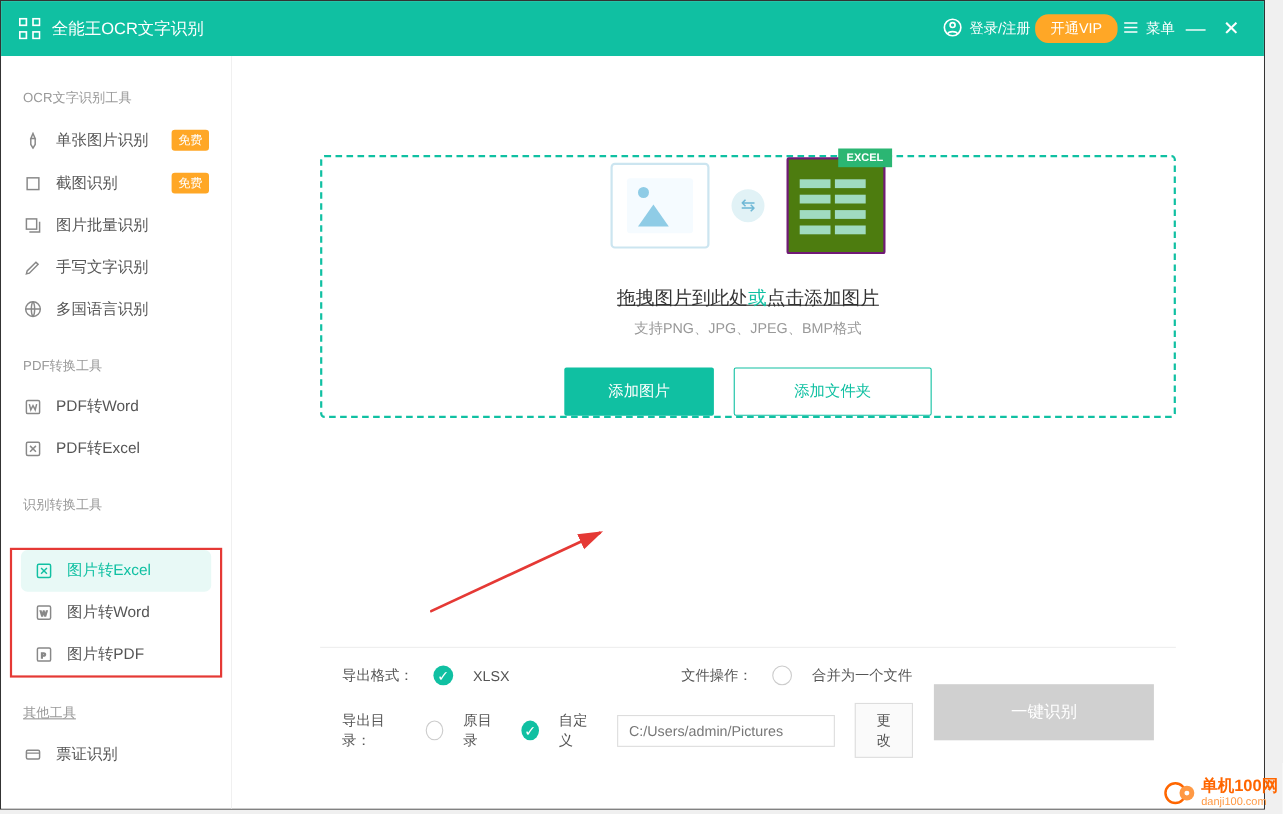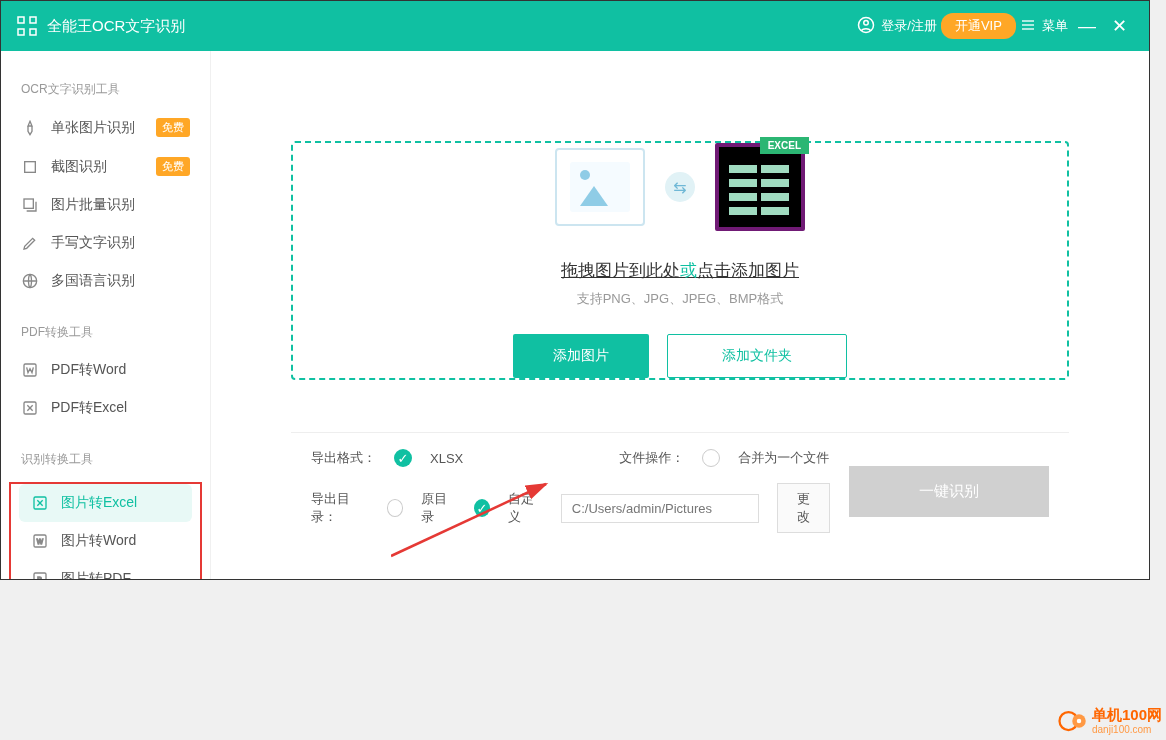--- a/index.html
+++ b/index.html
@@ -1,48 +1,48 @@
 <!DOCTYPE html>
 <html><head>
   <meta charset="utf-8">
   <style>
     * { margin: 0; padding: 0; box-sizing: border-box; font-family: "Microsoft YaHei", Arial, sans-serif; }
     body { width: 1166px; height: 740px; background: #f0f0f0; position: relative; overflow: hidden; }
-    .window { width: 1150px; height: 580px; border: 1px solid #333; background: #fff; position: relative; }
+    .window { width: 1150px; height: 736px; border: 1px solid #333; background: #fff; position: relative; }
     
     .titlebar { height: 50px; background: #10c0a2; display: flex; align-items: center; justify-content: space-between; padding: 0 16px; color: #fff; }
     .titlebar-left { display: flex; align-items: center; gap: 10px; }
     .app-logo { width: 20px; height: 20px; display: flex; align-items: center; justify-content: center; }
     .app-title { font-size: 15px; color: #fff; }
     .titlebar-right { display: flex; align-items: center; gap: 4px; }
     .login-area { display: flex; align-items: center; gap: 6px; color: #fff; font-size: 13px; cursor: pointer; }
     .vip-button { background: #ffa726; color: #fff; padding: 4px 14px; border-radius: 12px; font-size: 13px; cursor: pointer; }
     .menu-button { display: flex; align-items: center; gap: 6px; color: #fff; font-size: 13px; cursor: pointer; }
     .window-ctrl { color: #fff; font-size: 18px; cursor: pointer; padding: 0 6px; }
     
     .body-area { display: flex; height: calc(100% - 50px); }
     
     .sidebar { width: 210px; background: #fff; border-right: 1px solid #f0f0f0; padding: 22px 0; overflow-y: auto; }
     .sidebar-section-title { color: #999; font-size: 12px; padding: 0 20px 10px; margin-top: 8px; }
     .sidebar-item { display: flex; align-items: center; gap: 12px; padding: 10px 20px; color: #555; font-size: 14px; cursor: pointer; }
     .sidebar-item.active { background: #e8f9f6; color: #10c0a2; border-radius: 6px; margin: 0 8px; padding: 10px 12px; }
     .sidebar-icon { width: 18px; height: 18px; display: flex; align-items: center; justify-content: center; color: #888; }
     .free-badge { background: #ffa726; color: #fff; font-size: 11px; padding: 2px 6px; border-radius: 3px; margin-left: auto; }
-    .red-box { border: 2px solid #e53935; margin: 4px 8px; }
+    .red-box { border: 2px solid #e53935; margin: 20px 8px; }
     
     .main { flex: 1; background: #fff; display: flex; flex-direction: column; padding: 30px 80px; }
     .drop-zone { border: 2px dashed #10c0a2; border-radius: 4px; flex: 1; display: flex; flex-direction: column; align-items: center; justify-content: center; max-height: 400px; margin-top: 60px; }
     
     .drop-illustration { display: flex; align-items: center; gap: 20px; margin-bottom: 28px; }
     .img-box { width: 90px; height: 78px; border: 2px solid #cce5f0; border-radius: 4px; display: flex; align-items: center; justify-content: center; background: #fff; }
     .img-inner { width: 60px; height: 50px; background: #f5fbff; border-radius: 3px; position: relative; }
     .img-sun { width: 10px; height: 10px; border-radius: 50%; background: #8fcce6; position: absolute; top: 8px; left: 10px; }
     .img-mtn { position: absolute; bottom: 6px; left: 10px; width: 0; height: 0; border-left: 14px solid transparent; border-right: 14px solid transparent; border-bottom: 20px solid #8fcce6; }
     .swap-icon { width: 30px; height: 30px; border-radius: 50%; background: #e1f2f6; display: flex; align-items: center; justify-content: center; color: #6fb8d6; font-size: 16px; }
-    .excel-box { width: 90px; height: 88px; background: #000000; border: 4px solid #701a75; border-radius: 2px; position: relative; }
+    .excel-box { width: 90px; height: 88px; background: #4d7c0f; border: 2px solid #701a75; border-radius: 2px; position: relative; }
     .excel-tag { position: absolute; top: -10px; right: -8px; background: #2bb673; color: #fff; font-size: 10px; padding: 3px 8px; font-weight: bold; }
     .excel-lines { padding: 18px 10px 10px; display: flex; flex-direction: column; gap: 6px; }
     .excel-row { display: flex; gap: 4px; }
     .excel-cell { height: 8px; background: #a0dbc0; }
     .excel-cell.w1 { width: 28px; }
     .excel-cell.w2 { width: 28px; }
     
     .drop-text { font-size: 17px; color: #333; margin-bottom: 8px; text-decoration: underline; }
     .drop-text .or { color: #10c0a2; }
     .drop-subtext { font-size: 13px; color: #999; margin-bottom: 26px; }

